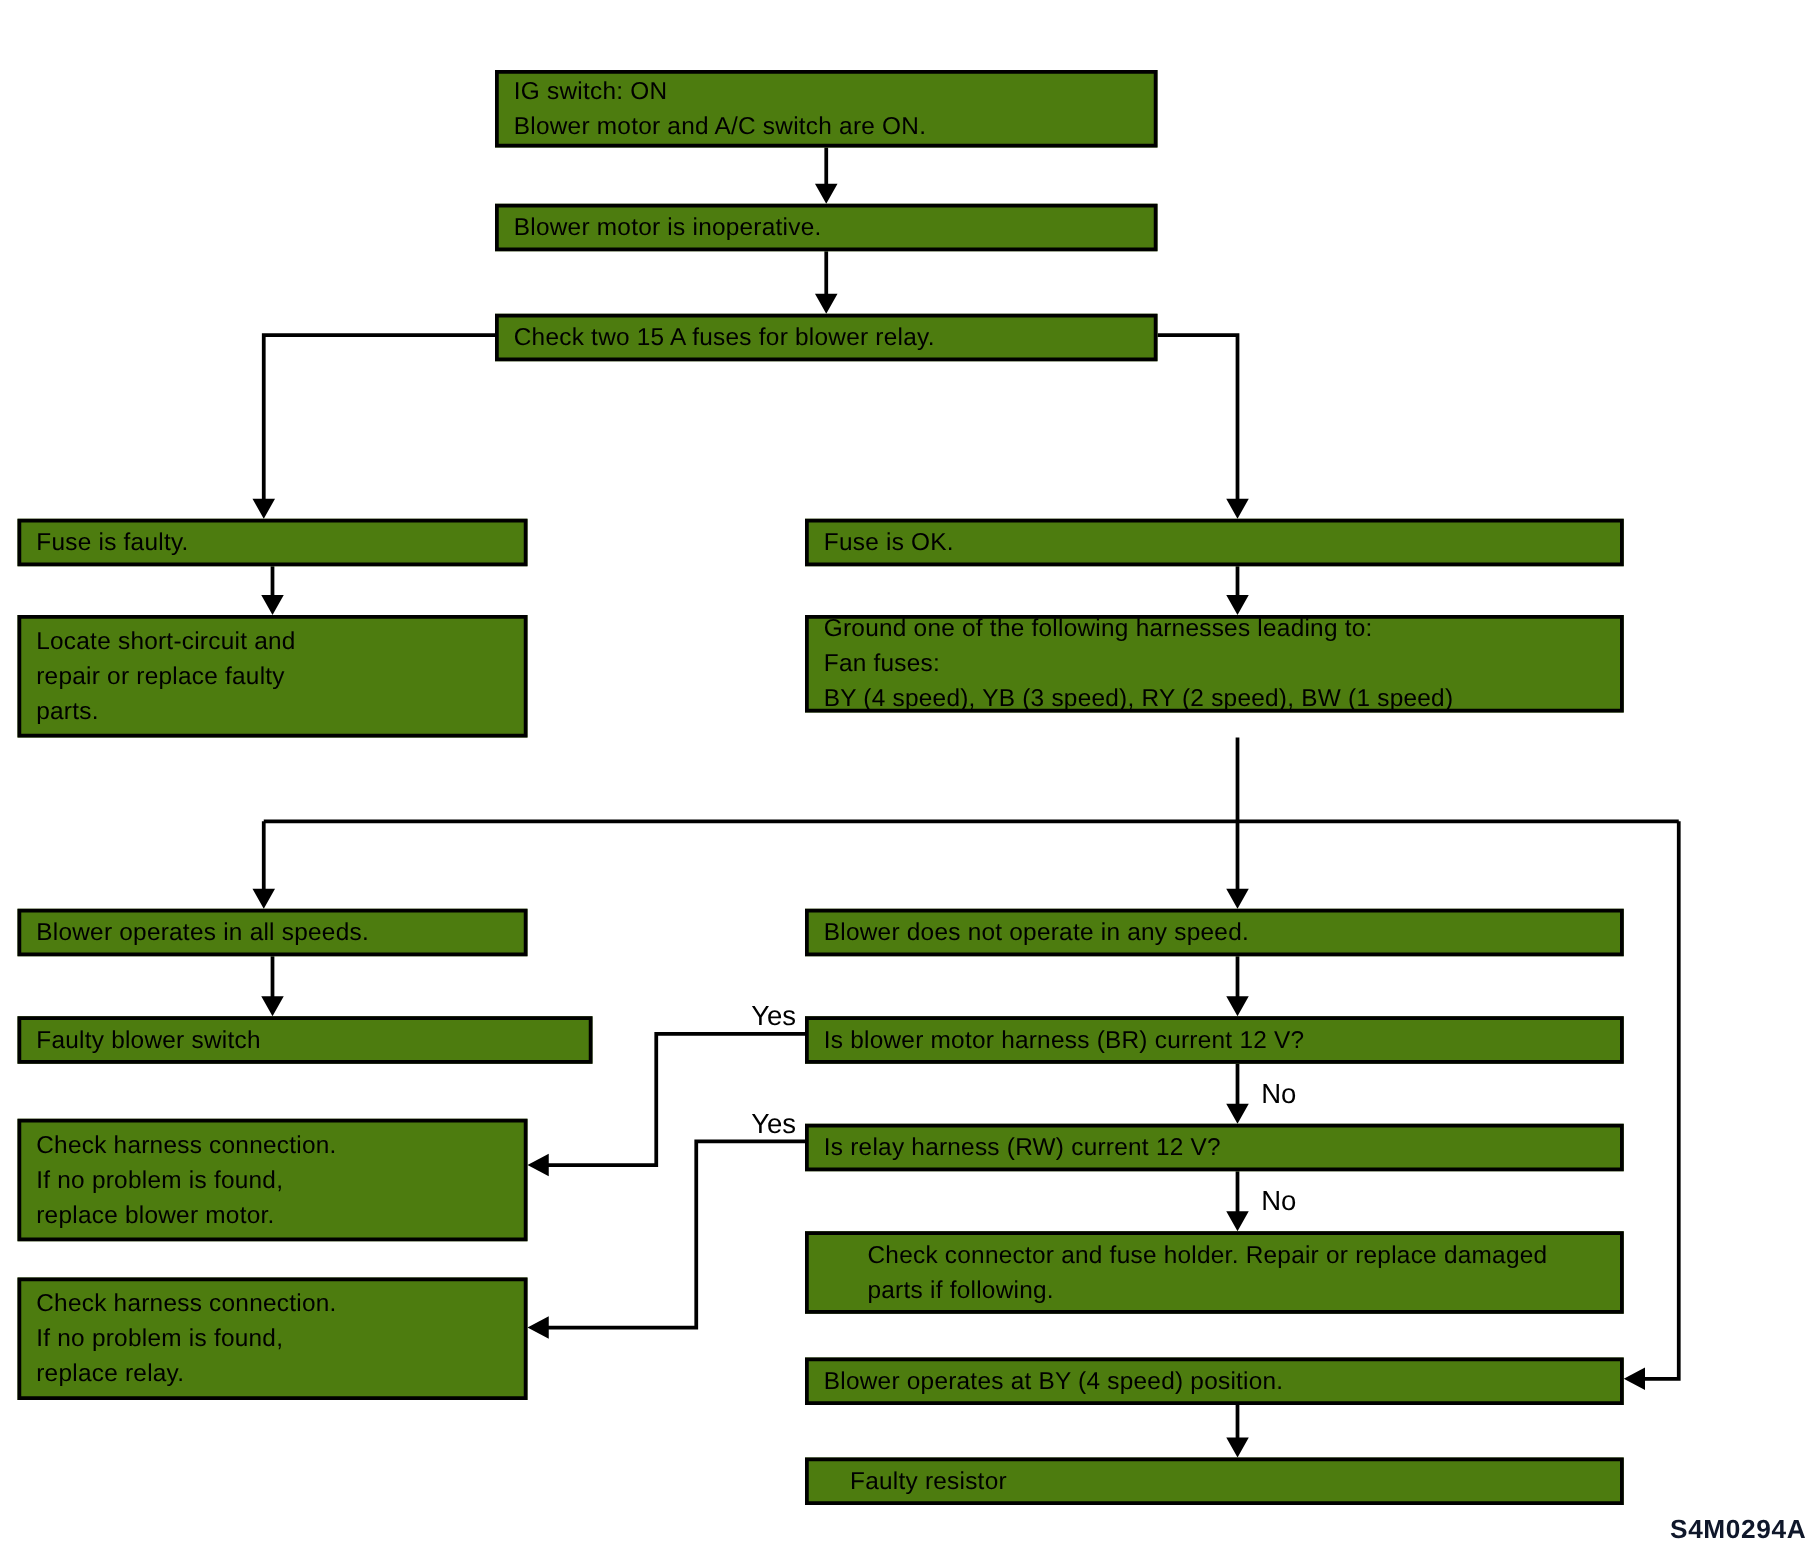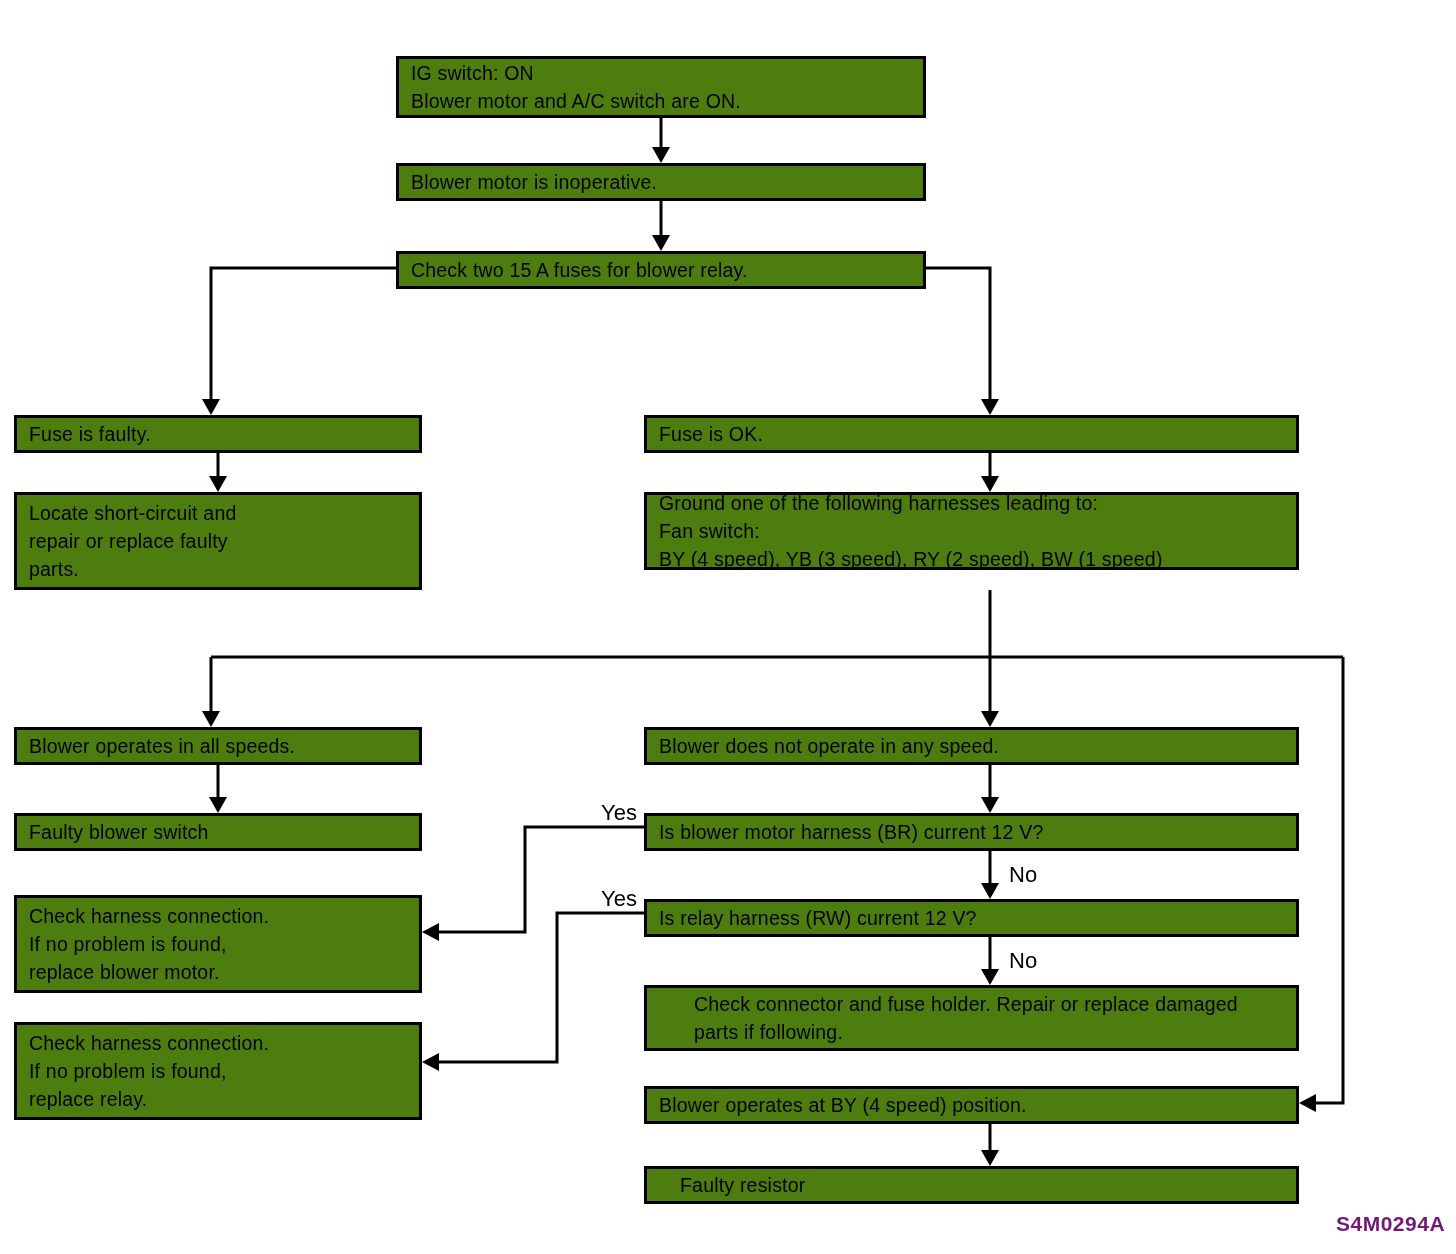--- a/index.html
+++ b/index.html
@@ -43,21 +43,21 @@
   .edge-label {
     position: absolute;
     font-size: 22px;
     color: #000000;
     white-space: pre;
   }
   .ref-code {
     position: absolute;
     font-size: 21px;
     font-weight: bold;
-    color: #701a75;
+    color: #0f172a;
     letter-spacing: 0.5px;
   }
 </style>
 </head>
 <body>
 
 <div id="page">
 
   <svg id="wires" viewBox="0 0 1456 1254" width="1456" height="1254">
       <path d="M 661 118 L 661 155" stroke="#000000" stroke-width="3" fill="none" stroke-linecap="butt"></path>
@@ -113,27 +113,27 @@
       <div class="node" style="left: 14px; top: 492px; width: 408px; height: 98px;">
         <div class="line">Locate short-circuit and</div>
         <div class="line">repair or replace faulty</div>
         <div class="line">parts.</div>
       </div>
       <div class="node" style="left: 644px; top: 415px; width: 655px; height: 38px;">
         <div class="line">Fuse is OK.</div>
       </div>
       <div class="node" style="left: 644px; top: 492px; width: 655px; height: 78px;">
         <div class="line">Ground one of the following harnesses leading to:</div>
-        <div class="line">Fan switch:</div>
+        <div class="line">Fan fuses:</div>
         <div class="line">BY (4 speed), YB (3 speed), RY (2 speed), BW (1 speed)</div>
       </div>
       <div class="node" style="left: 14px; top: 727px; width: 408px; height: 38px;">
         <div class="line">Blower operates in all speeds.</div>
       </div>
-      <div class="node" style="left: 14px; top: 813px; width: 408px; height: 38px;">
+      <div class="node" style="left: 14px; top: 813px; width: 460px; height: 38px;">
         <div class="line">Faulty blower switch</div>
       </div>
       <div class="node" style="left: 14px; top: 895px; width: 408px; height: 98px;">
         <div class="line">Check harness connection.</div>
         <div class="line">If no problem is found,</div>
         <div class="line">replace blower motor.</div>
       </div>
       <div class="node" style="left: 14px; top: 1022px; width: 408px; height: 98px;">
         <div class="line">Check harness connection.</div>
         <div class="line">If no problem is found,</div>

